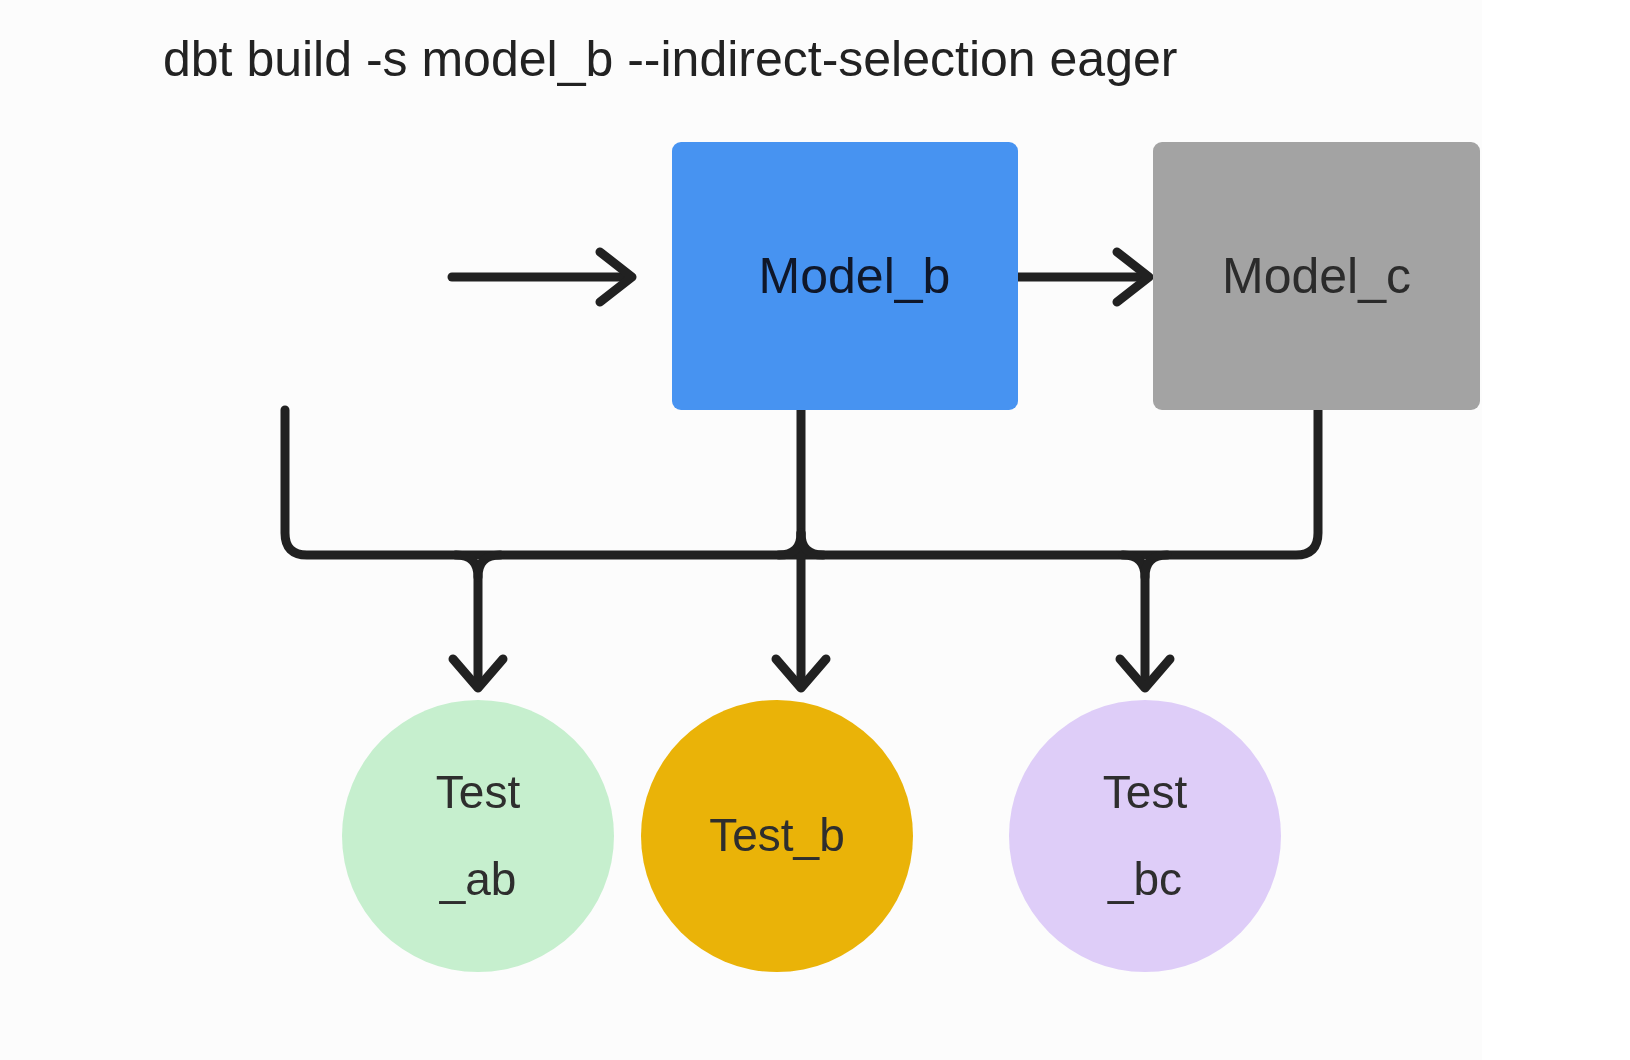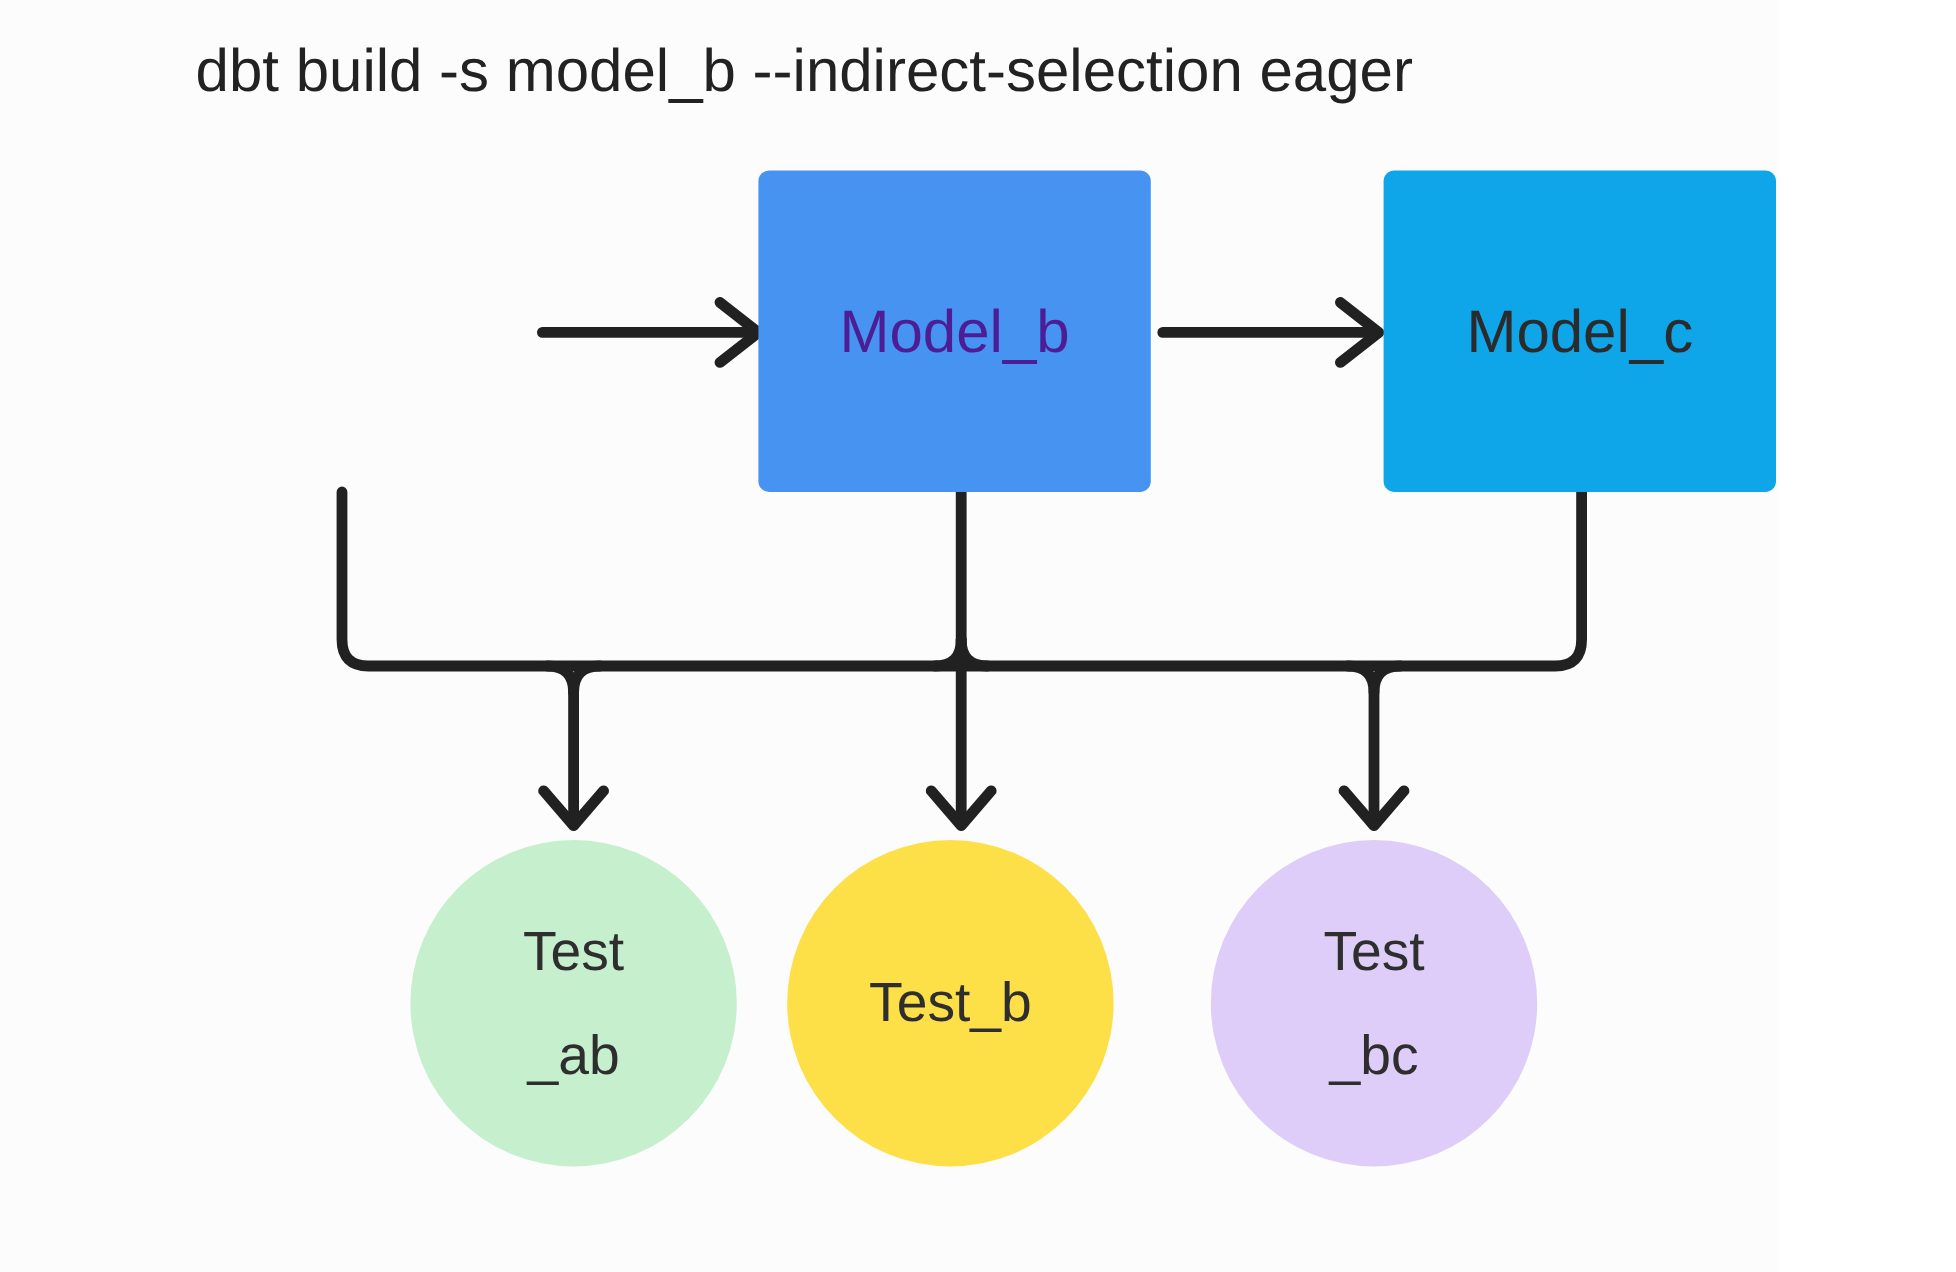--- a/index.html
+++ b/index.html
@@ -40,40 +40,40 @@
     height: 268px;
     border-radius: 9px;
     display: flex;
     align-items: center;
     justify-content: center;
     font-size: 50px;
     color: #2b2b2b;
     white-space: nowrap;
   }
   #model-a { left: 122px;  background: #b3b3b3; }
-  #model-b { left: 632px;  background: #4793f1; color: #4c1d95; }
-  #model-c { left: 1153px; background: #0ea5e9; }
+  #model-b { left: 672px;  background: #4793f1; color: #0f172a; padding-left: 19px; }
+  #model-c { left: 1153px; background: #a3a3a3; }
   .test-node {
     position: absolute;
     top: 700px;
     width: 272px;
     height: 272px;
     border-radius: 50%;
     display: flex;
     flex-direction: column;
     align-items: center;
     justify-content: center;
     font-size: 46px;
     line-height: 1.9;
     color: #2e2e2e;
     text-align: center;
     white-space: nowrap;
   }
   #test-ab { left: 342px;  background: #c6efce; }
-  #test-b  { left: 656px;  background: #fde047; }
+  #test-b  { left: 641px;  background: #eab308; }
   #test-bc { left: 1009px; background: #decdf8; }
 </style>
 </head>
 <body>
 
 <div class="canvas">
 
   <svg class="connectors" viewBox="0 0 1630 1060" xmlns="http://www.w3.org/2000/svg" aria-hidden="true">
 
     <g>

